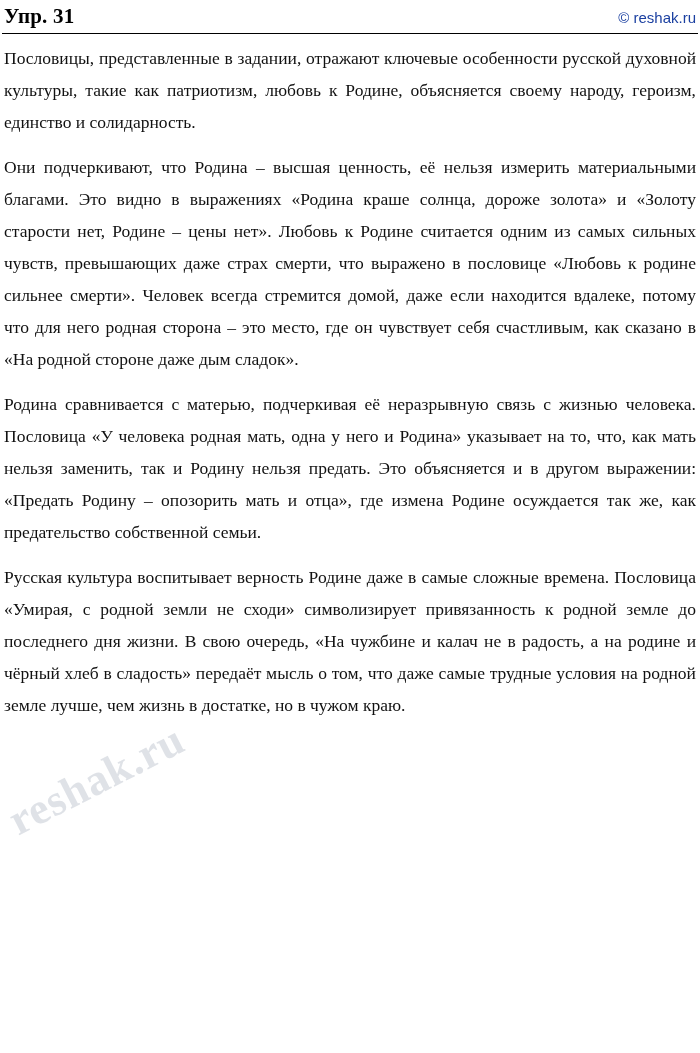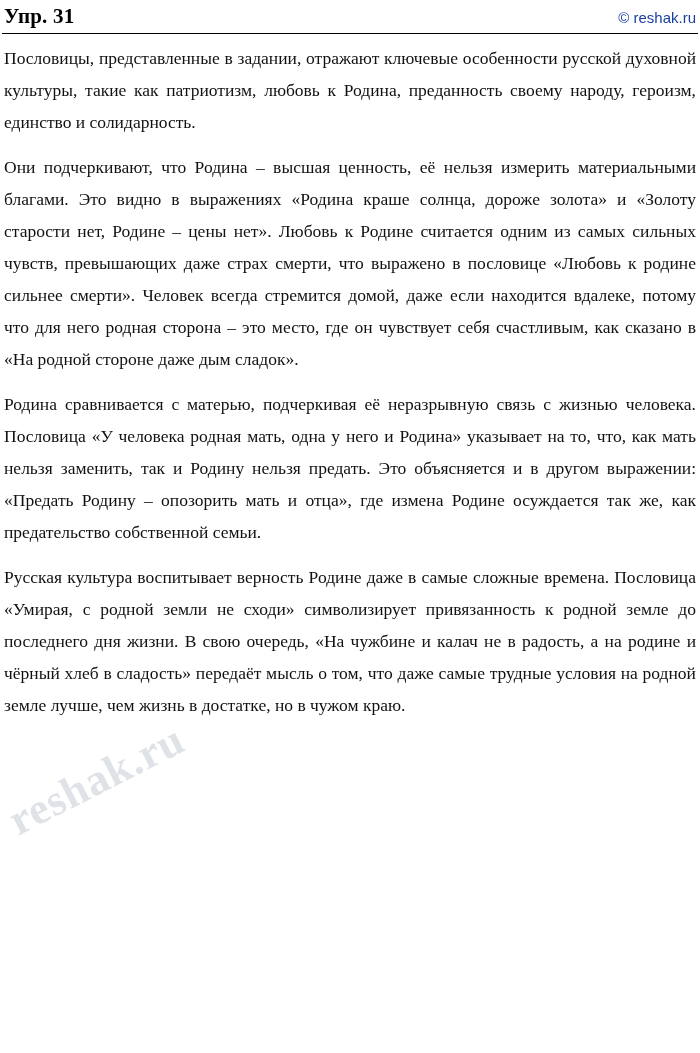--- a/index.html
+++ b/index.html
@@ -86,21 +86,21 @@
 <div class="page">
 
   <div class="header-row">
     <div class="ex-title">Упр. 31</div>
     <div class="copyright">© reshak.ru</div>
   </div>
 
   <hr class="rule">
 
   <div class="body-text">
-    <p class="para">Пословицы, представленные в задании, отражают ключевые особенности русской духовной культуры, такие как патриотизм, любовь к Родина, преданность своему народу, героизм, единство и солидарность.</p>
+    <p class="para">Пословицы, представленные в задании, отражают ключевые особенности русской духовной культуры, такие как патриотизм, любовь к Родине, объясняется своему народу, героизм, единство и солидарность.</p>
     <p class="para">Они подчеркивают, что Родина – высшая ценность, её нельзя измерить материальными благами. Это видно в выражениях «Родина краше солнца, дороже золота» и «Золоту старости нет, Родине – цены нет». Любовь к Родине считается одним из самых сильных чувств, превышающих даже страх смерти, что выражено в пословице «Любовь к родине сильнее смерти». Человек всегда стремится домой, даже если находится вдалеке, потому что для него родная сторона – это место, где он чувствует себя счастливым, как сказано в «На родной стороне даже дым сладок».</p>
     <p class="para">Родина сравнивается с матерью, подчеркивая её неразрывную связь с жизнью человека. Пословица «У человека родная мать, одна у него и Родина» указывает на то, что, как мать нельзя заменить, так и Родину нельзя предать. Это объясняется и в другом выражении: «Предать Родину – опозорить мать и отца», где измена Родине осуждается так же, как предательство собственной семьи.</p>
     <p class="para">Русская культура воспитывает верность Родине даже в самые сложные времена. Пословица «Умирая, с родной земли не сходи» символизирует привязанность к родной земле до последнего дня жизни. В свою очередь, «На чужбине и калач не в радость, а на родине и чёрный хлеб в сладость» передаёт мысль о том, что даже самые трудные условия на родной земле лучше, чем жизнь в достатке, но в чужом краю.</p>
   </div>
 
   <div class="watermark">reshak.ru</div>
 
 </div>
 
 </body></html>

